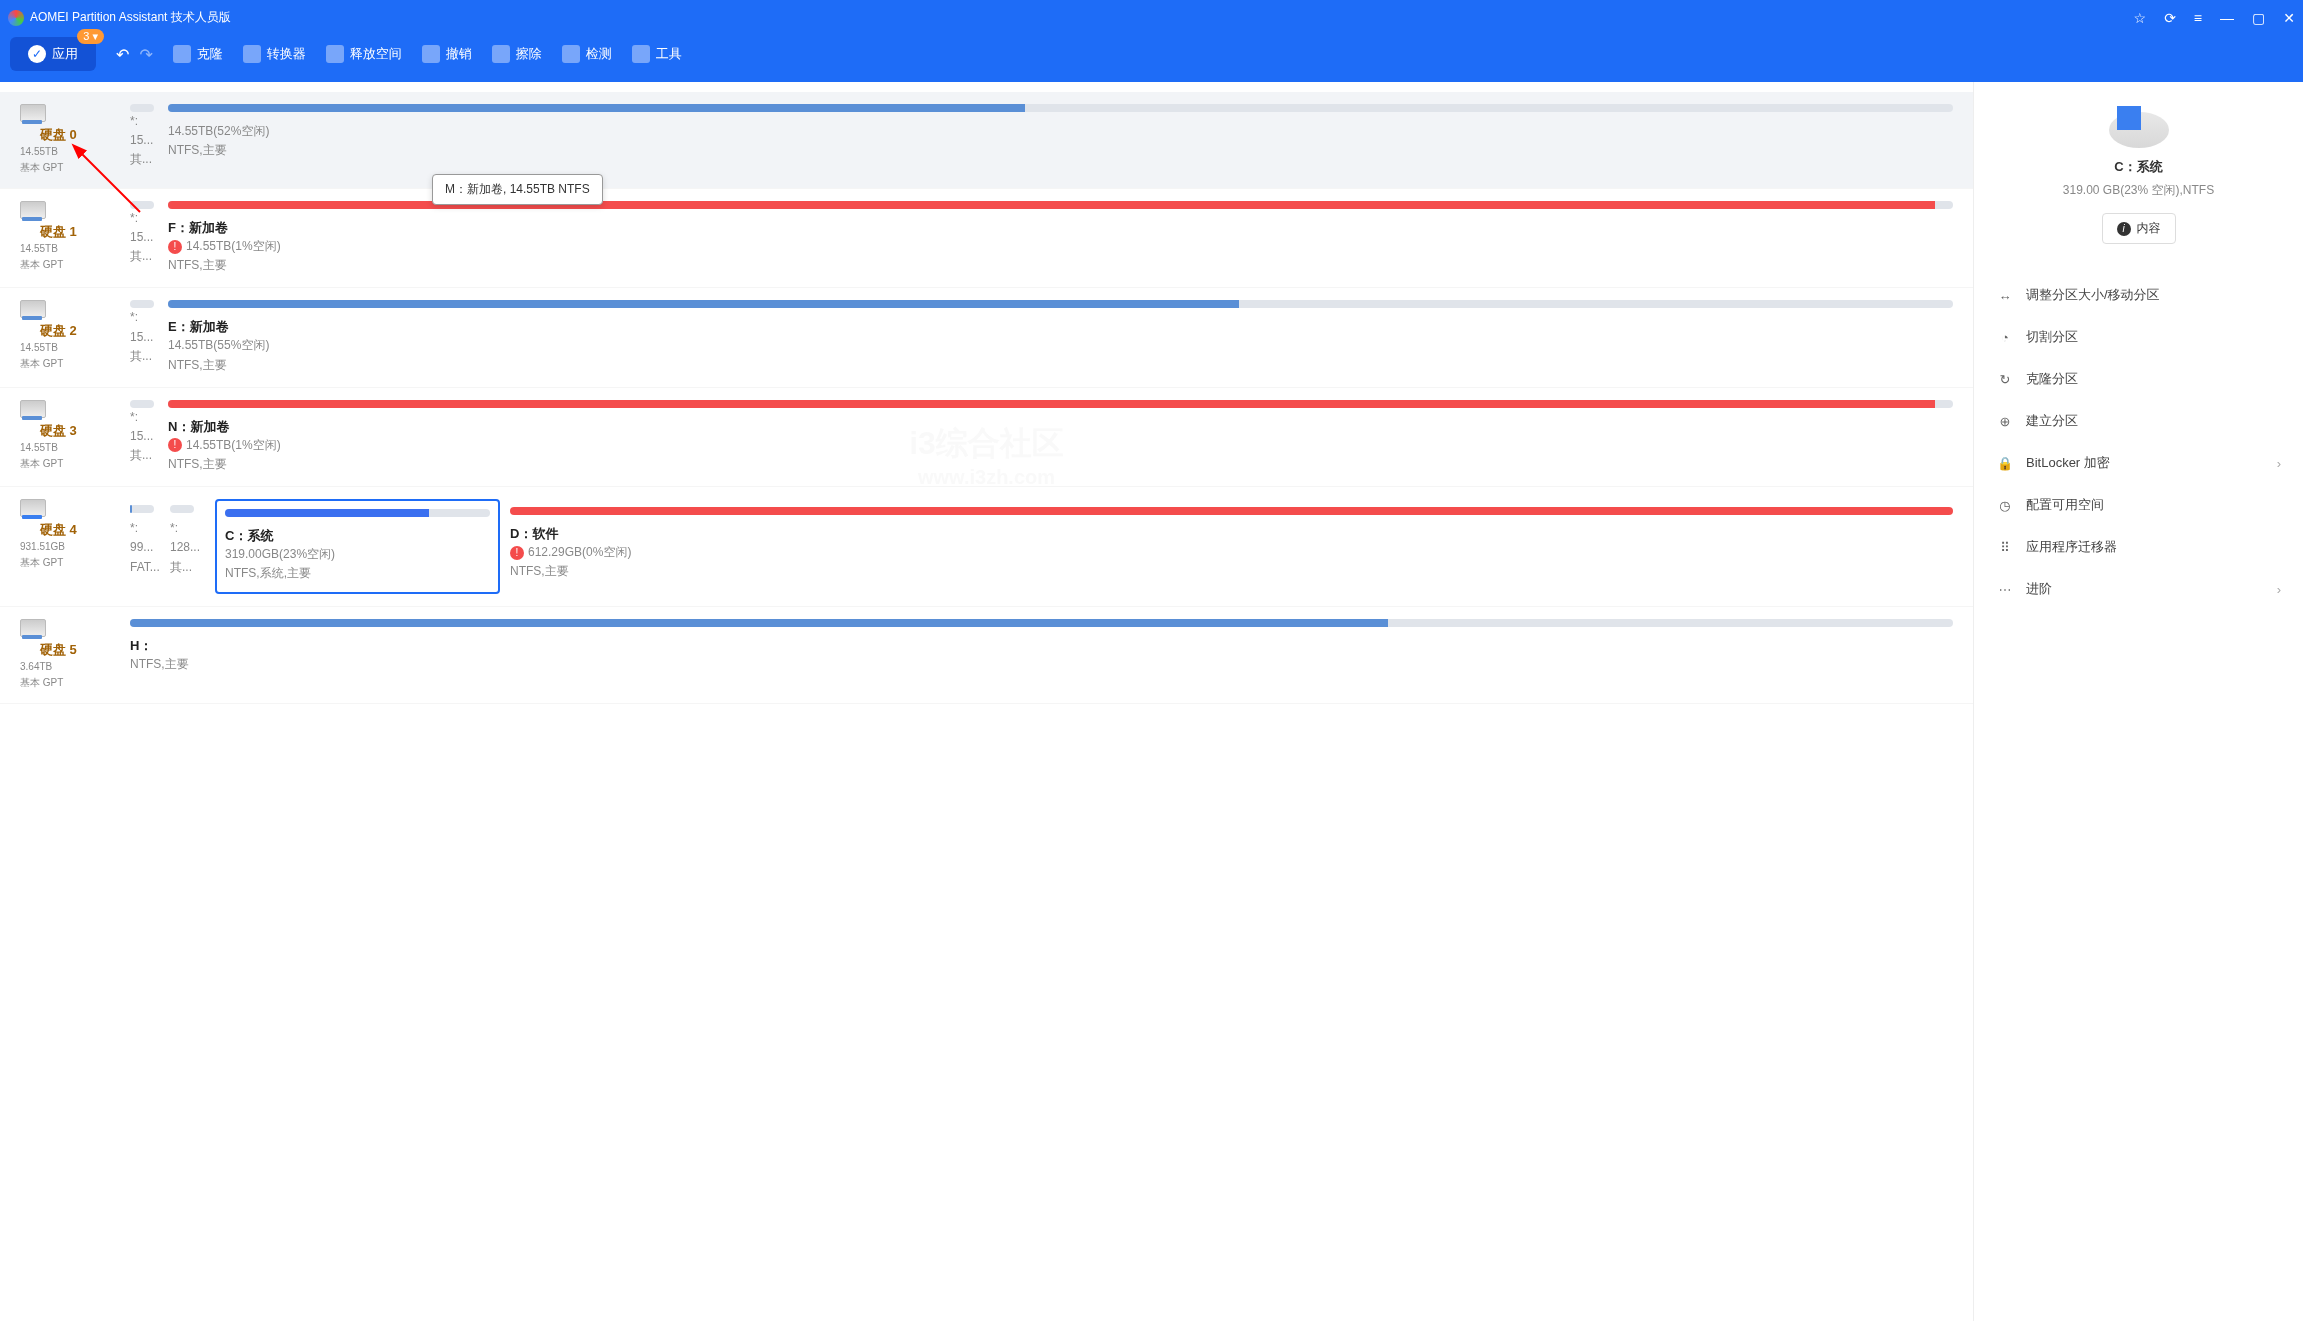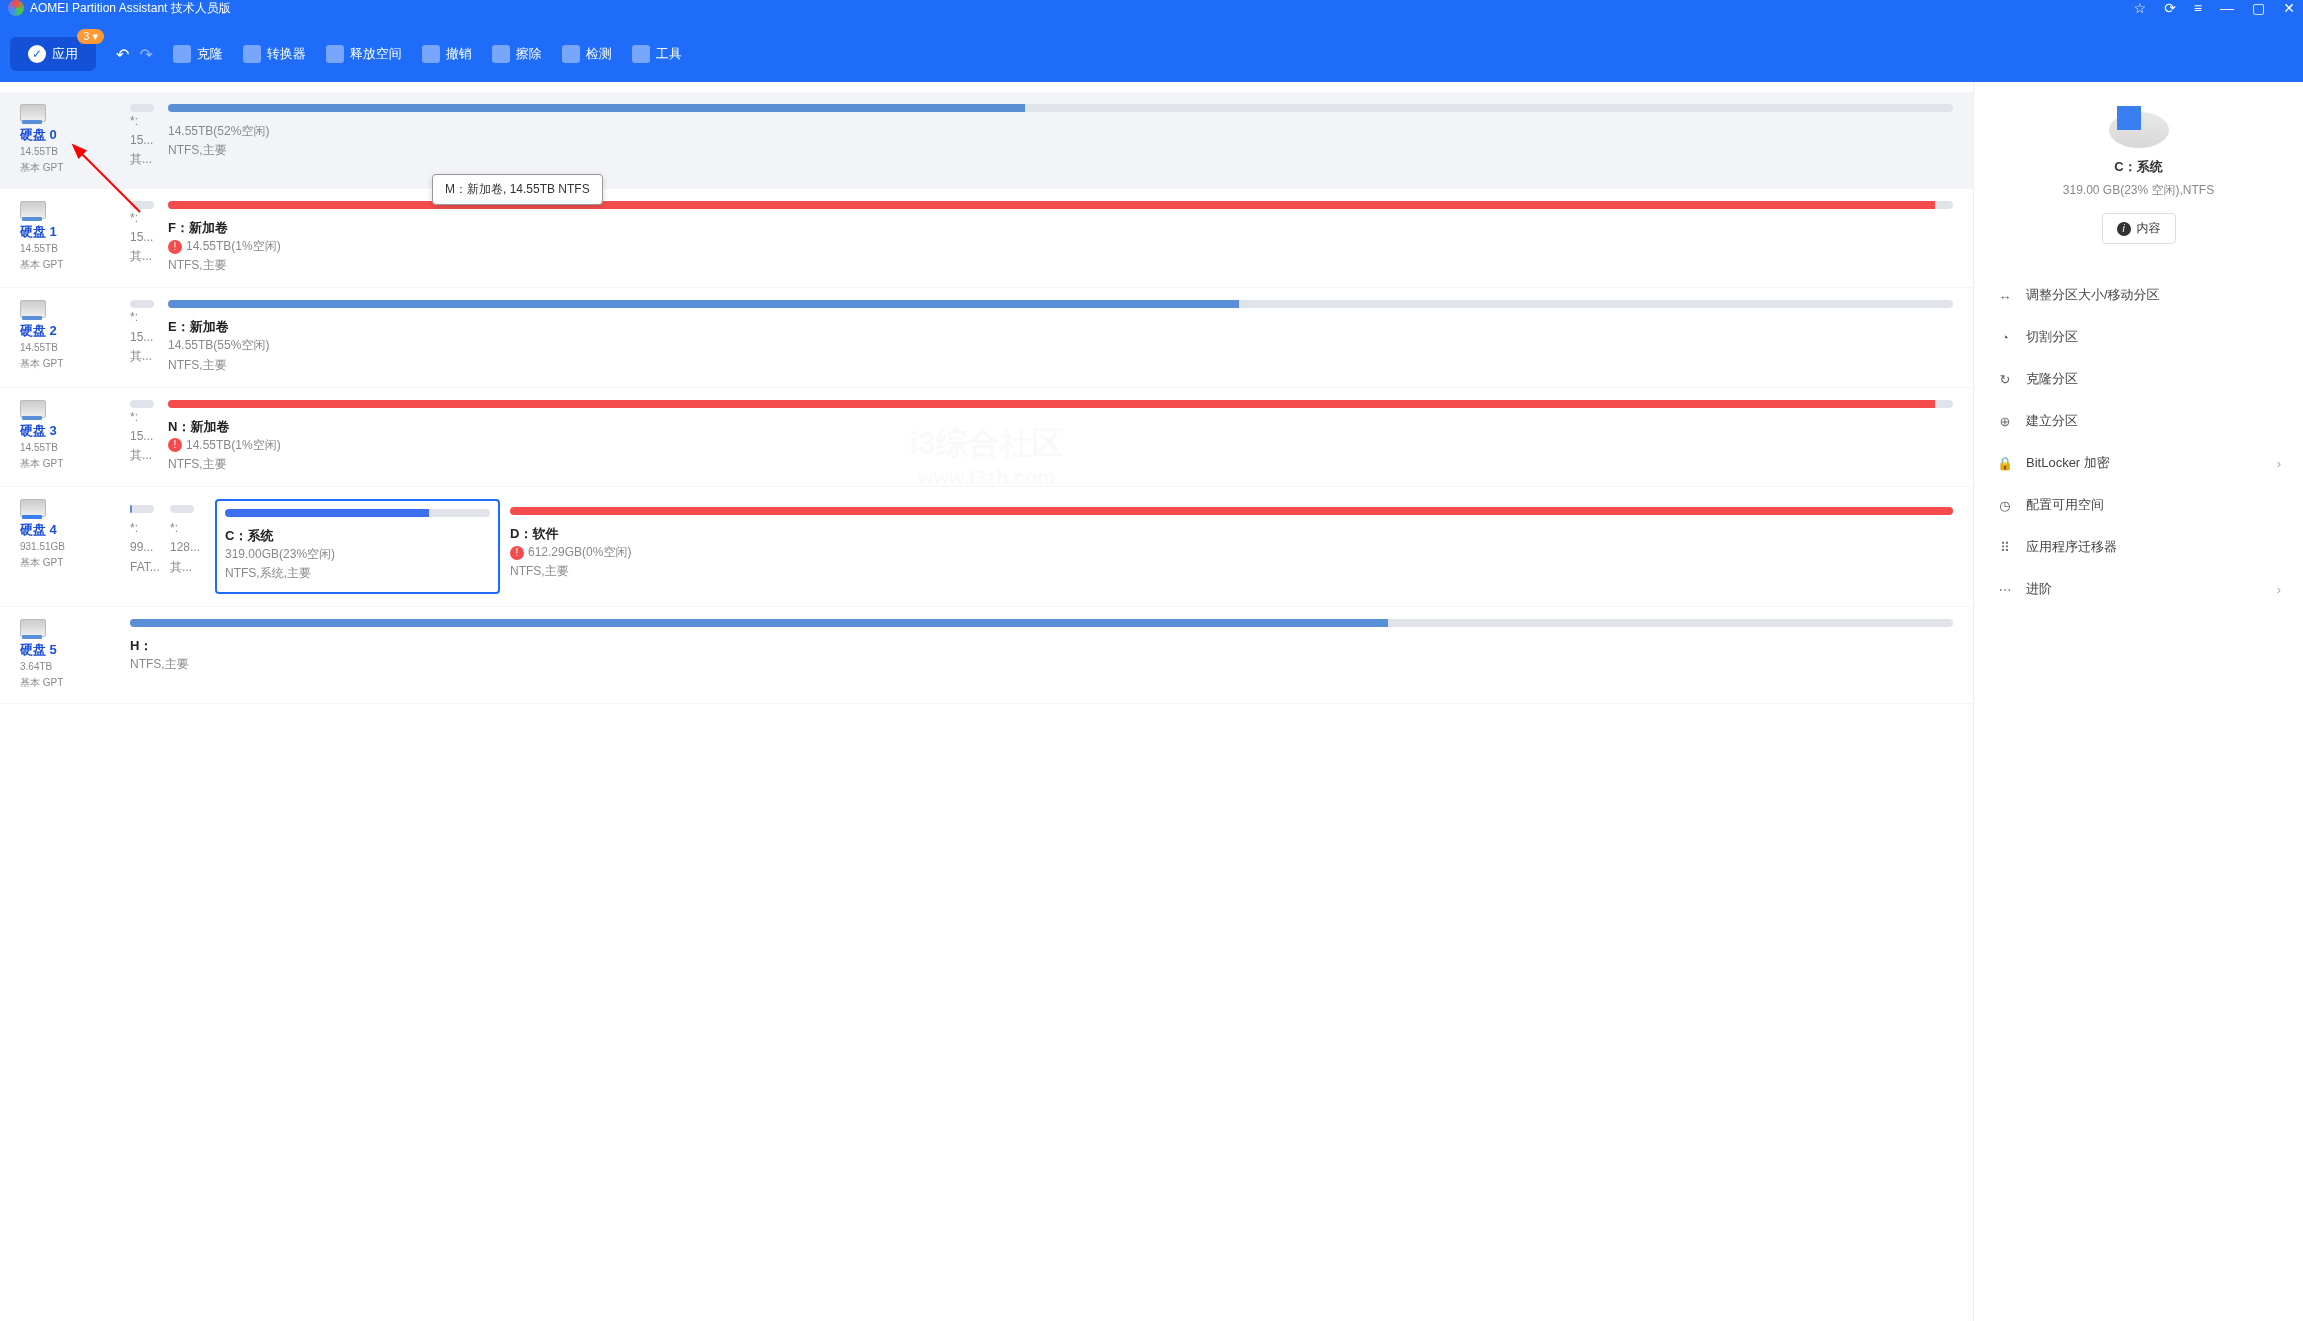--- a/index.html
+++ b/index.html
@@ -1,17 +1,17 @@
 <!DOCTYPE html>
 <html><head>
 <meta charset="utf-8">
 <style>
 * { margin: 0; padding: 0; box-sizing: border-box; }
 body { font-family: "Microsoft YaHei", sans-serif; font-size: 13px; background: #fff; color: #333; overflow: hidden; }
-.titlebar { background: #1e6cf7; height: 26px; display: flex; align-items: flex-start; padding: 0 8px; color: #fff; font-size: 12px; }
+.titlebar { background: #1e6cf7; height: 26px; display: flex; align-items: flex-end; padding: 0 8px; color: #fff; font-size: 12px; }
 .titlebar .logo { width: 16px; height: 16px; background: conic-gradient(#f44, #4c4, #48f, #f44); border-radius: 50%; margin-right: 6px; }
 .titlebar .title { flex: 1; }
 .titlebar .winbtns { display: flex; gap: 18px; align-items: center; }
 .titlebar .winbtns span { cursor: pointer; font-size: 14px; }
 .toolbar { background: #1e6cf7; height: 56px; display: flex; align-items: center; padding: 0 10px; gap: 20px; position: relative; }
 .apply-btn { background: #1352d6; border-radius: 6px; padding: 8px 18px; display: flex; align-items: center; gap: 6px; color: #fff; position: relative; cursor: pointer; }
 .apply-btn .check { width: 18px; height: 18px; background: #fff; border-radius: 50%; display: flex; align-items: center; justify-content: center; color: #1e6cf7; font-size: 12px; }
 .badge { position: absolute; top: -8px; right: -8px; background: #ff9933; color: #fff; border-radius: 10px; padding: 1px 6px; font-size: 11px; }
 .tb-item { display: flex; align-items: center; gap: 6px; color: #fff; cursor: pointer; }
 .tb-icon { width: 18px; height: 18px; background: rgba(255,255,255,0.4); border-radius: 3px; }
@@ -19,21 +19,21 @@
 .undo-redo span { cursor: pointer; font-size: 16px; }
 .main { display: flex; height: calc(100vh - 82px); }
 .left { flex: 1; overflow-y: auto; padding: 10px 0; position: relative; }
 .right { width: 330px; border-left: 1px solid #eee; padding: 20px 0; }
 .disk-row { display: flex; padding: 12px 20px; gap: 10px; border-bottom: 1px solid #f5f5f5; }
 .disk-row.sel { background: #f2f4f7; }
 .disk-info { width: 100px; }
 .disk-icon { width: 26px; height: 18px; background: linear-gradient(#ccc,#eee); border: 1px solid #bbb; border-radius: 2px; position: relative; margin-bottom: 4px; }
 .disk-icon::after { content:""; position:absolute; bottom:-3px; left:1px; width:20px; height:4px; background:#5a8fd6; border-radius:1px; }
 .disk-icon.ssd::after { background:#3a7ff0; }
-.disk-name { font-weight: bold; color: #1d4ed8; }
+.disk-name { font-weight: bold; color: #a16207; margin-left: 20px; }
 .disk-size, .disk-type { color: #888; font-size: 10px; line-height: 1.6; }
 .part-col { width: 35px; color: #888; font-size: 12px; }
 .part-col div { line-height: 1.6; white-space: nowrap; overflow: hidden; text-overflow: ellipsis; }
 .part-bar-area { flex: 1; }
 .bar { height: 8px; background: #e0e4ea; border-radius: 4px; display: flex; overflow: hidden; margin-bottom: 10px; }
 .seg { height: 100%; }
 .seg.blue { background: #5a8fd6; }
 .seg.red { background: #f44c4c; }
 .part-label { font-weight: bold; color: #222; }
 .part-sub { color: #888; font-size: 12px; line-height: 1.6; display: flex; align-items: center; gap: 4px; }

